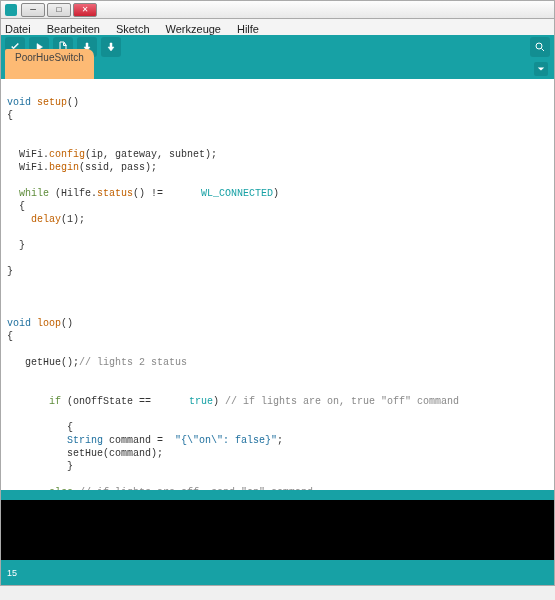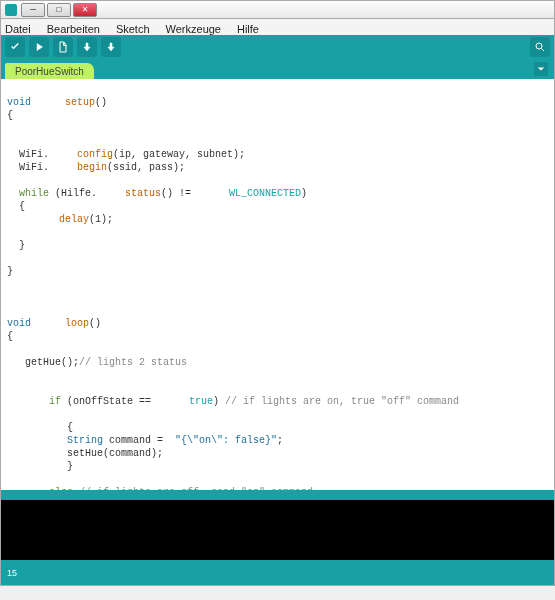--- a/index.html
+++ b/index.html
@@ -12,26 +12,26 @@
 .winbtn.min { background: linear-gradient(#f0f0f0,#d8d8d8); }
 .winbtn.max { background: linear-gradient(#f0f0f0,#d8d8d8); }
 .winbtn.close { background: linear-gradient(#e67,#c23); color: #fff; }
 .menubar { background: #f4f4f4; border-left: 1px solid #aaa; border-right: 1px solid #aaa; height: 16px; display: flex; align-items: flex-end; padding: 0 4px; gap: 16px; font-size: 11px; color: #222; }
 .menubar span { cursor: pointer; }
 .toolbar { background: #17a1a5; height: 24px; display: flex; align-items: center; padding: 0 4px; gap: 4px; border-left: 1px solid #aaa; border-right: 1px solid #aaa; }
 .tbtn { width: 20px; height: 20px; background: #128e92; border-radius: 3px; display: flex; align-items: center; justify-content: center; cursor: pointer; }
 .tbtn svg { width: 12px; height: 12px; fill: #fff; stroke: #fff; }
 .toolbar-spacer { flex: 1; }
 .tabrow { background: #17a1a5; height: 20px; display: flex; align-items: flex-end; padding: 0 4px; border-left: 1px solid #aaa; border-right: 1px solid #aaa; position: relative; }
-.tab { background: #bef264; padding: 3px 10px 2px; font-size: 10px; color: #444; border-radius: 2px 7px 0 0; cursor: pointer; }
+.tab { background: #fdba74; padding: 3px 10px 16px; font-size: 10px; color: #444; border-radius: 2px 7px 0 0; cursor: pointer; }
 .tabmenu { position: absolute; right: 6px; top: 3px; width: 14px; height: 14px; background: #128e92; border-radius: 2px; display: flex; align-items: center; justify-content: center; cursor: pointer; }
 .editor { background: #fff; border-left: 1px solid #aaa; border-right: 1px solid #aaa; height: 411px; overflow: auto; padding: 4px 6px; font-family: "Consolas", "Courier New", monospace; font-size: 10px; line-height: 1.3; color: #333; white-space: pre; position: relative; }
 .kw-type { color: #1e6f9e; }
 .kw-ctrl { color: #5e8c3a; }
-.kw-fn { color: #c06000; margin-left: 28px; }
+.kw-fn { color: #c06000; }
 .kw-lit { color: #17a1a5; margin-left: 32px; }
 .str { color: #1e6f9e; }
 .cmt { color: #888; }
 .sep { background: #17a1a5; height: 10px; border-left: 1px solid #aaa; border-right: 1px solid #aaa; }
 .console { background: #000; height: 60px; border-left: 1px solid #aaa; border-right: 1px solid #aaa; }
 .statusbar { background: #17a1a5; color: #fff; height: 26px; font-size: 9px; display: flex; align-items: center; padding: 0 6px; border-left: 1px solid #aaa; border-right: 1px solid #aaa; border-bottom: 1px solid #aaa; }
 .statusbar .left { flex: 1; }
 .editor-wrap { position: relative; }
 </style>
 </head>

